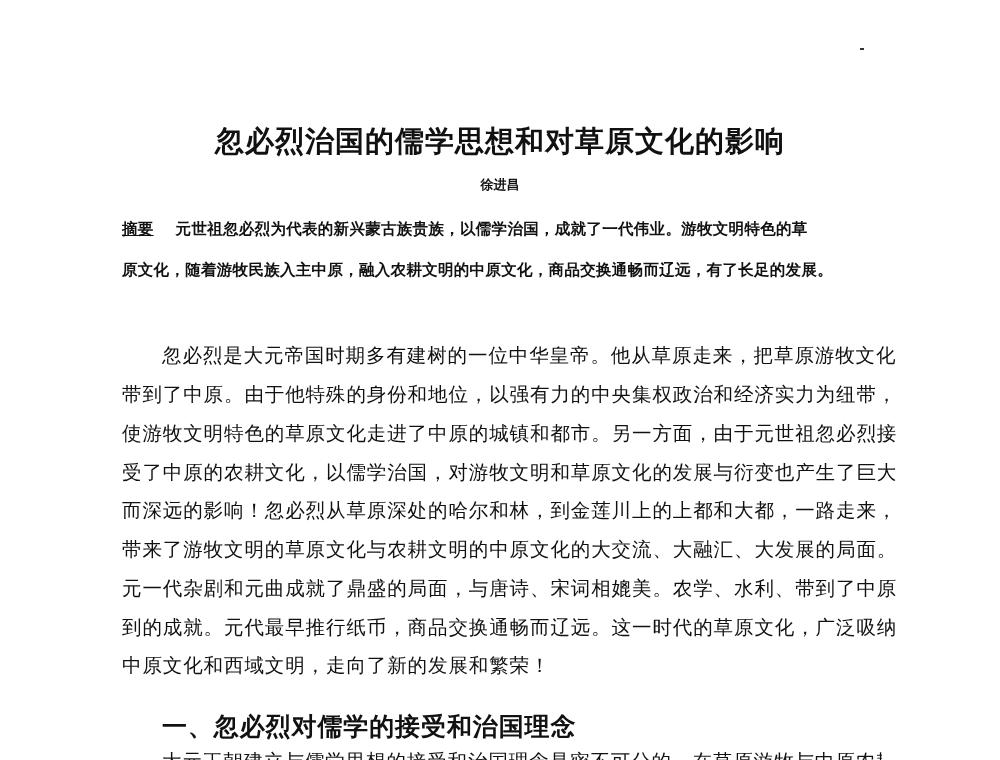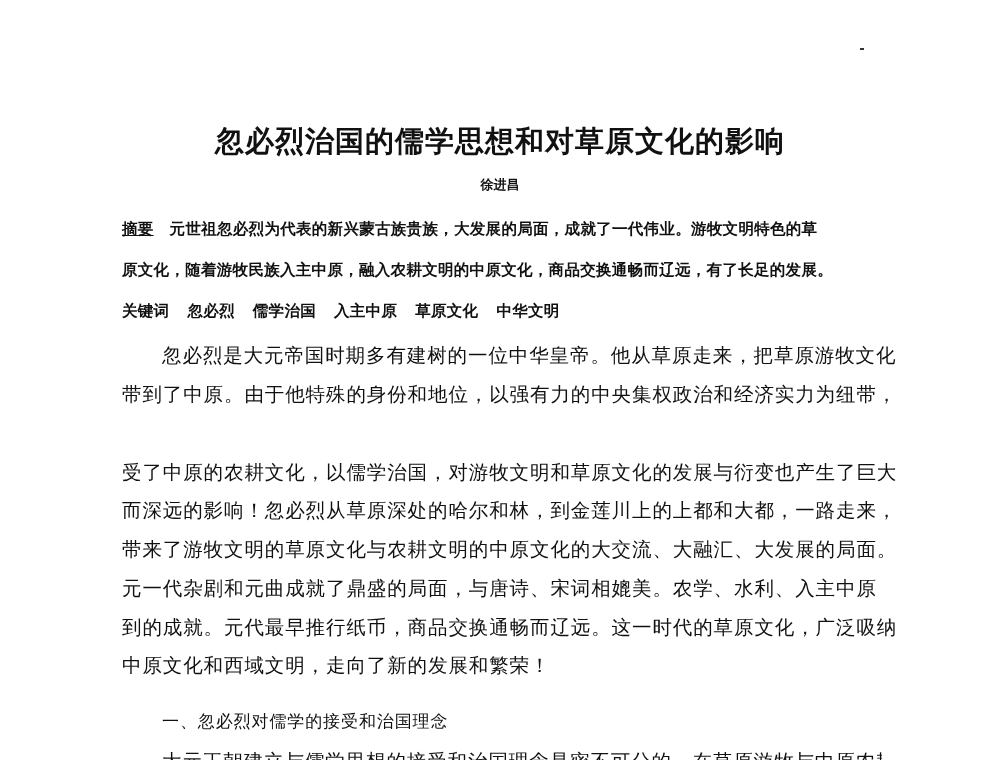--- a/index.html
+++ b/index.html
@@ -16,61 +16,59 @@
     font-family: "DejaVu Sans", sans-serif;
   }
   .author {
     position: absolute; left: 0; width: 1000px; top: 176px;
     text-align: center; font-size: 13px; font-weight: bold;
   }
   .abs-line {
     position: absolute; left: 122px; width: 770px;
     font-size: 15.5px; font-weight: bold; white-space: nowrap; letter-spacing: 0.3px;
   }
-  .abs-label { font-weight: bold; margin-right: 16px; text-decoration: underline; }
+  .abs-label { font-weight: bold; margin-right: 22px; text-decoration: underline; }
   .kw-item { margin-left: 18px; }
   .body-line {
     position: absolute; left: 122px; width: 760px;
     font-size: 19.5px; white-space: nowrap; letter-spacing: 0.9px;
   }
   .indent { left: 162px; }
   .section-heading {
-    position: absolute; left: 162px; font-size: 17px; font-weight: normal; white-space: nowrap; letter-spacing: 0.9px;
+    position: absolute; left: 162px; font-size: 25px; font-weight: bold; white-space: nowrap; letter-spacing: 0.9px;
   }
   .cut-line {
     position: absolute; left: 122px; top: 748px; width: 760px; height: 12px; overflow: hidden;
   }
   .cut-line span {
     display: block; font-size: 19.5px; white-space: nowrap; letter-spacing: 0.9px; padding-left: 40px;
   }
 </style>
 </head>
 <body>
 
 <div class="page">
   <div class="speck"></div>
 
   <div class="title">忽必烈治国的儒学思想和对草原文化的影响</div>
   <div class="author">徐进昌</div>
 
   <div class="abs-line" style="top:219px;">
-    <span class="abs-label">摘要</span><span>元世祖忽必烈为代表的新兴蒙古族贵族，大发展的局面，成就了一代伟业。游牧文明特色的草</span>
+    <span class="abs-label">摘要</span><span>元世祖忽必烈为代表的新兴蒙古族贵族，以儒学治国，成就了一代伟业。游牧文明特色的草</span>
   </div>
   <div class="abs-line" style="top:260px;">原文化，随着游牧民族入主中原，融入农耕文明的中原文化，商品交换通畅而辽远，有了长足的发展。</div>
 
-  <div class="abs-line" style="top:301px;">
-    <span>关键词</span><span class="kw-item">忽必烈</span><span class="kw-item">儒学治国</span><span class="kw-item">入主中原</span><span class="kw-item">草原文化</span><span class="kw-item">中华文明</span>
-  </div>
 
   <div class="body-line" style="top:381px;">带到了中原。由于他特殊的身份和地位，以强有力的中央集权政治和经济实力为纽带，</div>
   <div class="body-line indent" style="top:342px;">忽必烈是大元帝国时期多有建树的一位中华皇帝。他从草原走来，把草原游牧文化</div>
+  <div class="body-line" style="top:420px;">使游牧文明特色的草原文化走进了中原的城镇和都市。另一方面，由于元世祖忽必烈接</div>
   <div class="body-line" style="top:459px;text-align:center;">受了中原的农耕文化，以儒学治国，对游牧文明和草原文化的发展与衍变也产生了巨大</div>
   <div class="body-line" style="top:536px;">带来了游牧文明的草原文化与农耕文明的中原文化的大交流、大融汇、大发展的局面。</div>
   <div class="body-line" style="top:497px;">而深远的影响！忽必烈从草原深处的哈尔和林，到金莲川上的上都和大都，一路走来，</div>
-  <div class="body-line" style="top:575px;">元一代杂剧和元曲成就了鼎盛的局面，与唐诗、宋词相媲美。农学、水利、入主中原</div>
+  <div class="body-line" style="top:575px;">元一代杂剧和元曲成就了鼎盛的局面，与唐诗、宋词相媲美。农学、水利、带到了中原</div>
   <div class="body-line" style="top:614px;">到的成就。元代最早推行纸币，商品交换通畅而辽远。这一时代的草原文化，广泛吸纳</div>
   <div class="body-line" style="top:652px;">中原文化和西域文明，走向了新的发展和繁荣！</div>
 
   <div class="section-heading" style="top:710px;">一、忽必烈对儒学的接受和治国理念</div>
 
   <div class="cut-line">
     <span>大元王朝建立与儒学思想的接受和治国理念是密不可分的，在草原游牧与中原农耕文明的碰撞</span>
   </div>
 </div>
 

